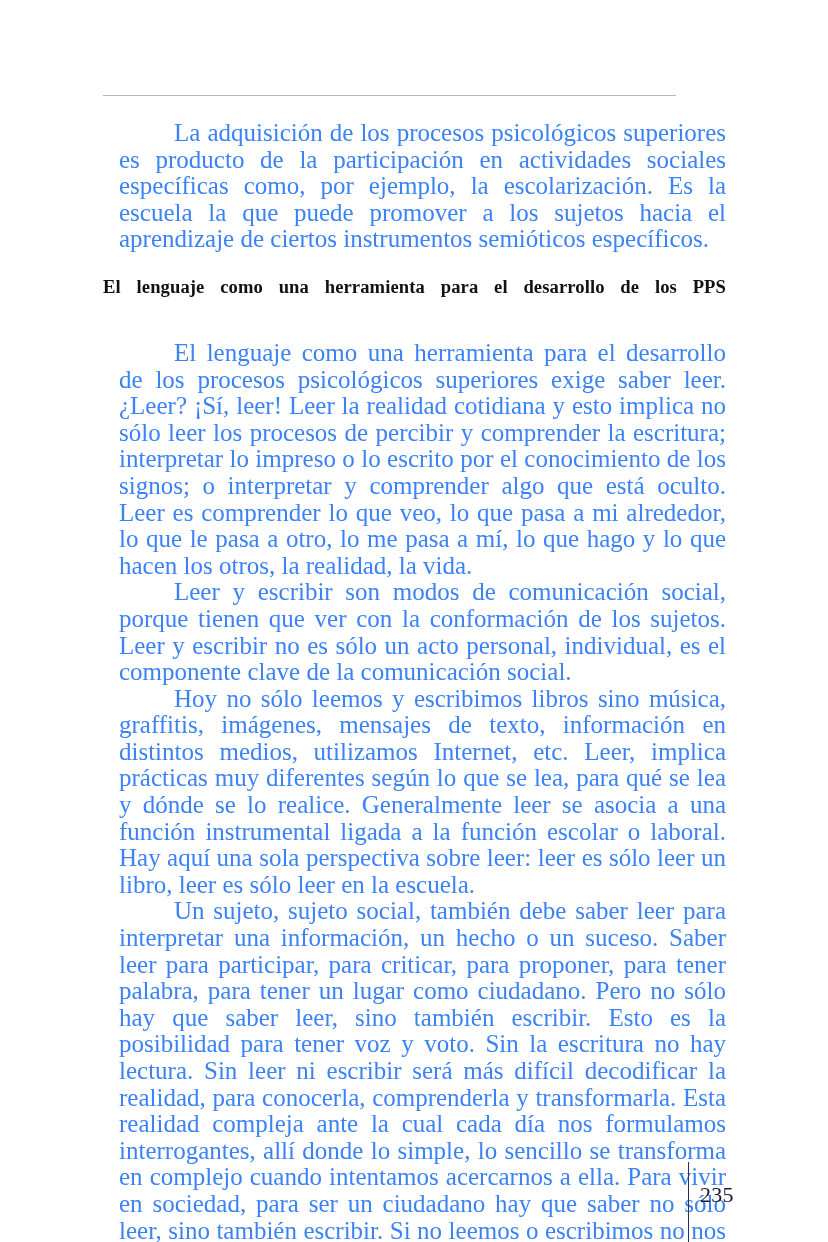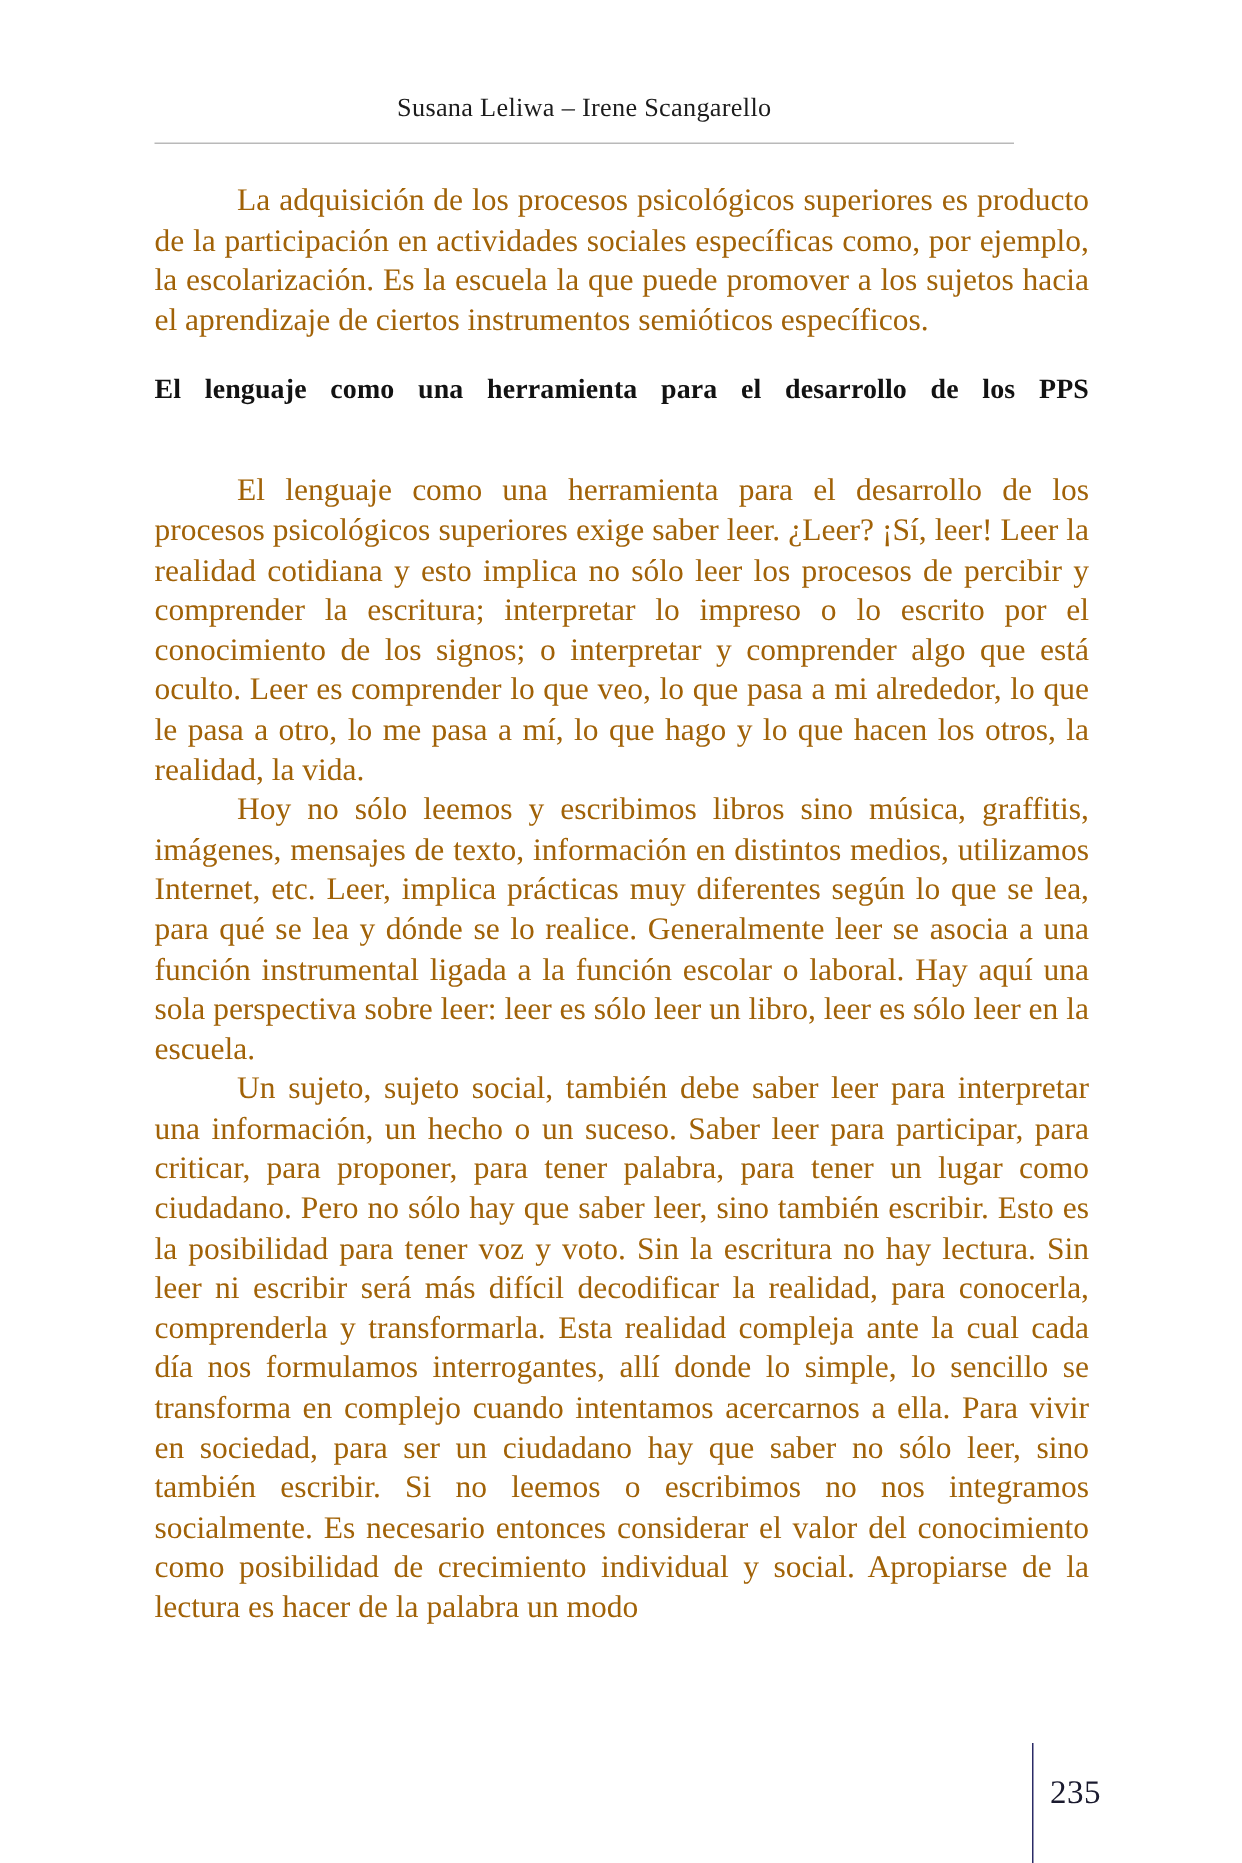--- a/index.html
+++ b/index.html
@@ -50,26 +50,26 @@
 
   
   .content {
     position: absolute;
     top: 120px;
     left: 103px;
     width: 623px;
   }
 
   p.para {
-    margin: 0 0 0 0;
-    font-size: 21px;
+    margin: 0 0 0 16px;
+    font-size: 25px;
     line-height: 26.6px;
     text-align: justify;
     text-indent: 55px;
-    color: #a16207;
+    color: #3b82f6;
     hyphens: none;
   }
   p.para + p.para {
     margin-top: 0;
   }
 
   h2.section-heading {
     margin: 20px 0 13px 0;
     font-size: 18.6px;
     line-height: 27px;
@@ -107,32 +107,30 @@
     color: #1a1a2e;
     padding-left: 12px;
     letter-spacing: 0.3px;
   }
 </style>
 </head>
 <body>
 
 <div class="page">
 
-  <div class="header">
-    <div class="header-title">Susana Leliwa – Irene Scangarello</div>
-  </div>
   <div class="header-rule"></div>
 
   <div class="content">
 
     <p class="para">La adquisición de los procesos psicológicos superiores es producto de la participación en actividades sociales específicas como, por ejemplo, la escolarización. Es la escuela la que puede promover a los sujetos hacia el aprendizaje de ciertos instrumentos semióticos específicos.</p>
 
     <h2 class="section-heading">El lenguaje como una herramienta para el desarrollo de los PPS</h2>
 
     <p class="para">El lenguaje como una herramienta para el desarrollo de los procesos psicológicos superiores exige saber leer. ¿Leer? ¡Sí, leer! Leer la realidad cotidiana y esto implica no sólo leer los procesos de percibir y comprender la escritura; interpretar lo impreso o lo escrito por el conocimiento de los signos; o interpretar y comprender algo que está oculto. Leer es comprender lo que veo, lo que pasa a mi alrededor, lo que le pasa a otro, lo me pasa a mí, lo que  hago y lo que hacen los otros, la realidad, la vida.</p>
+    <p class="para">Leer y escribir son modos de comunicación social, porque tienen que ver con la conformación de los sujetos. Leer y escribir no es sólo un acto personal, individual, es el componente clave de la comunicación social.</p>
     <p class="para">Hoy no sólo leemos y escribimos libros sino música, graffitis, imágenes, mensajes de texto, información en distintos medios, utilizamos Internet, etc. Leer, implica prácticas muy diferentes según lo que se lea, para qué se lea y dónde se lo realice. Generalmente leer se asocia a una función instrumental ligada a la función escolar o laboral. Hay aquí una sola perspectiva sobre leer: leer es sólo leer un libro, leer es sólo leer en la escuela.</p>
     <p class="para">Un sujeto, sujeto social, también debe saber leer para interpretar una información, un hecho o un suceso. Saber leer para participar, para criticar, para proponer, para tener palabra, para tener un lugar como ciudadano. Pero no sólo hay que saber leer, sino también escribir. Esto es la posibilidad para tener voz y voto. Sin la escritura no hay lectura. Sin leer ni escribir será más difícil decodificar la realidad, para conocerla, comprenderla y transformarla. Esta realidad compleja ante la cual cada día nos formulamos interrogantes, allí donde lo simple, lo sencillo se transforma en complejo cuando intentamos acercarnos a ella. Para vivir en sociedad, para ser un ciudadano hay que saber no sólo leer, sino también escribir. Si no leemos o escribimos no nos integramos socialmente. Es necesario entonces considerar el valor del conocimiento como posibilidad de crecimiento individual y social. Apropiarse de la lectura es hacer de la palabra un modo</p>
 
   </div>
 
   <div class="folio-rule"></div>
   <div class="folio-wrap">
     <span class="folio-number">235</span>
   </div>
 

